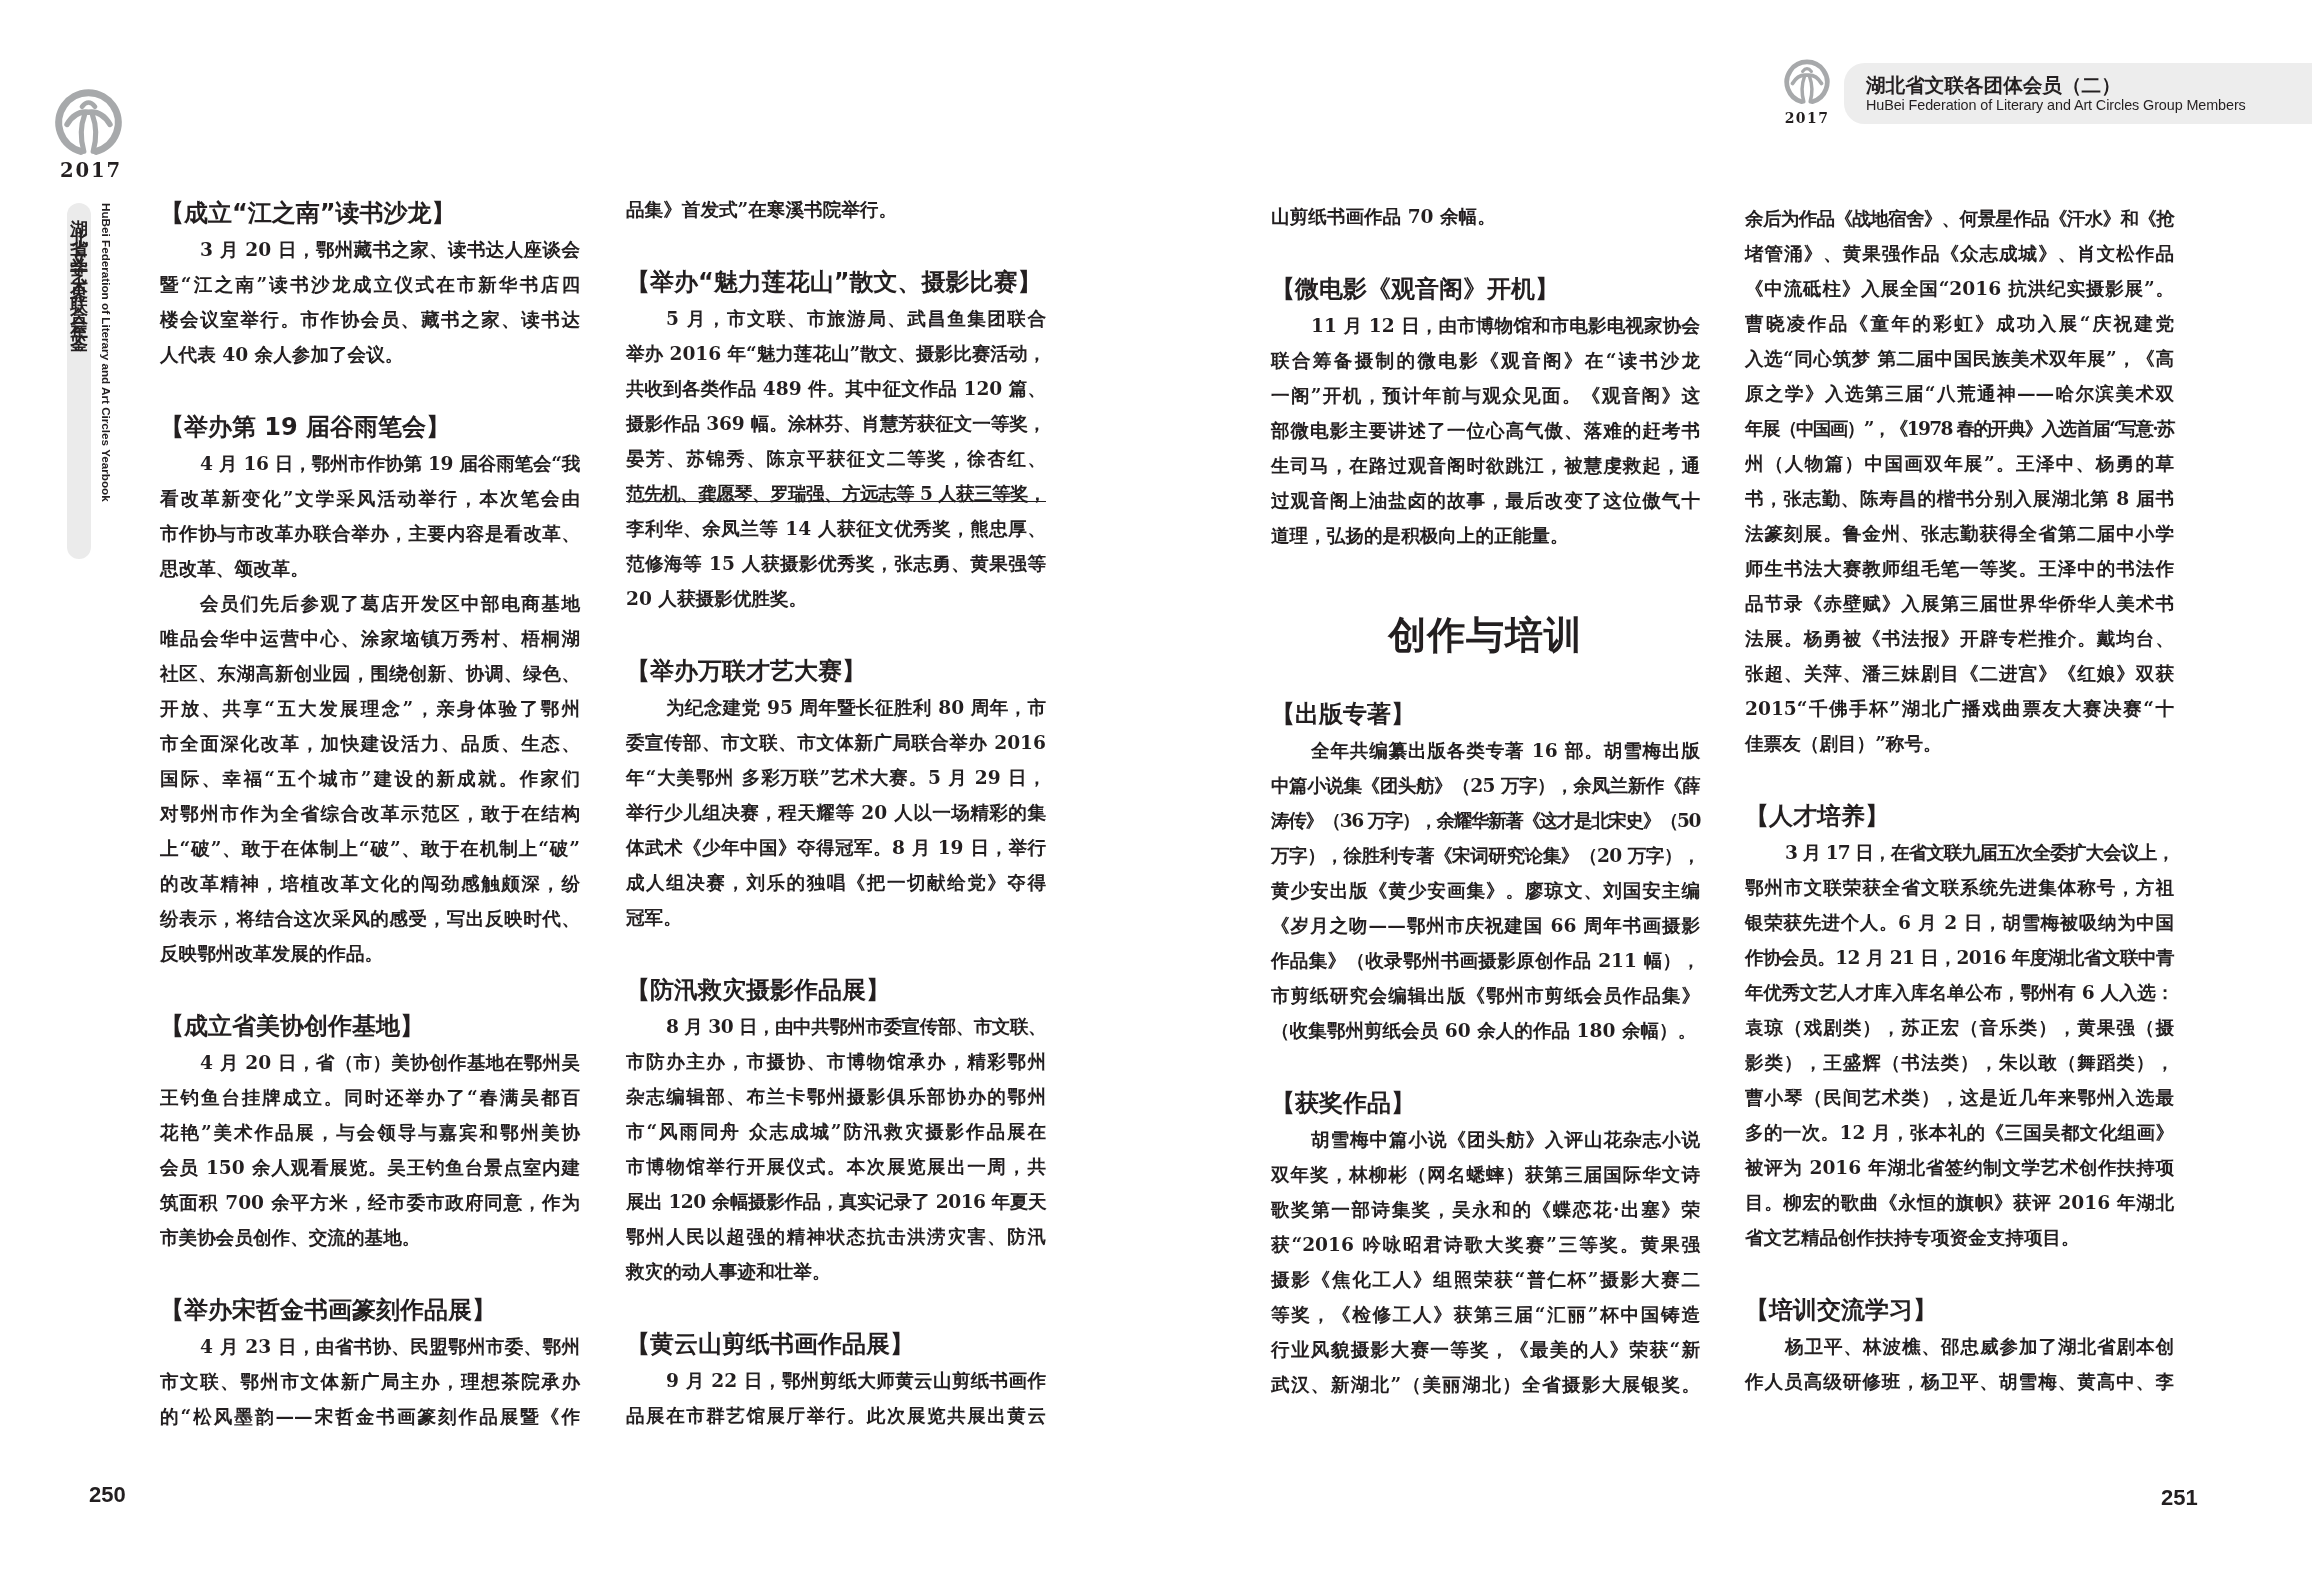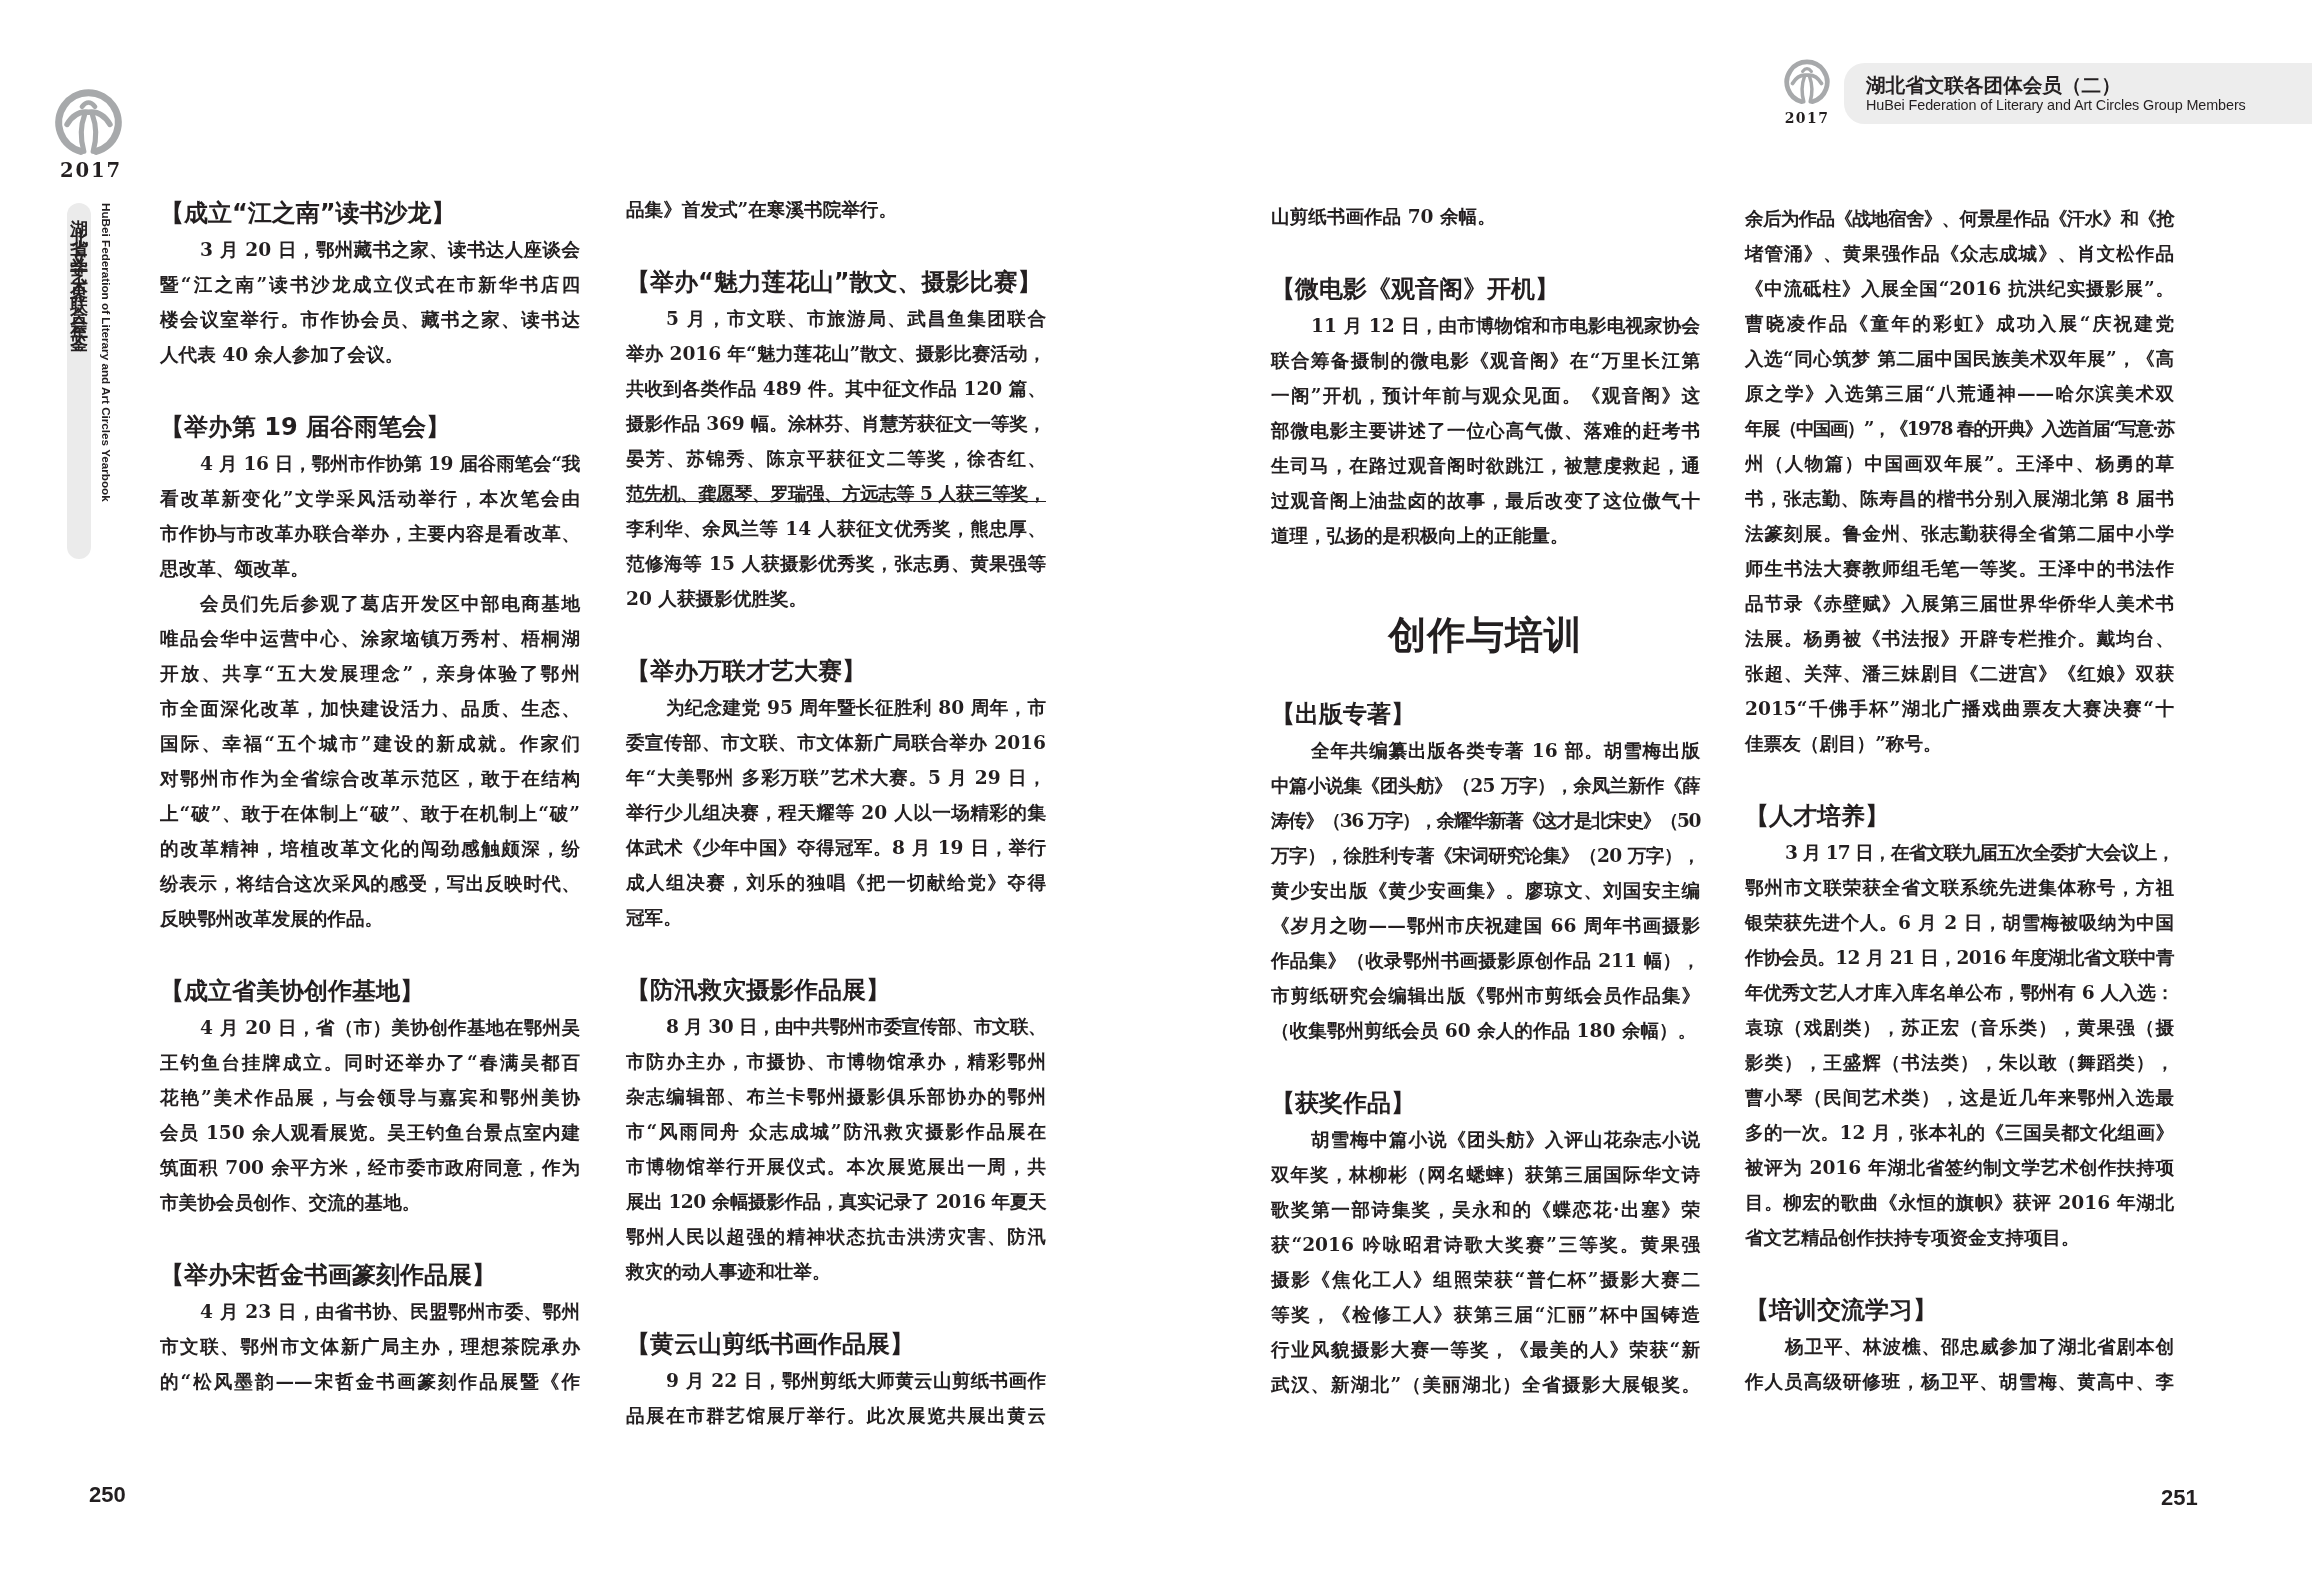--- a/index.html
+++ b/index.html
@@ -98,20 +98,21 @@
       <div class="sec-head">【举办第 19 届谷雨笔会】</div>
       <div class="para">
         <div class="ln indent" style="letter-spacing: -0.4px;">4 月 16 日，鄂州市作协第 19 届谷雨笔会“我</div>
         <div class="ln">看改革新变化”文学采风活动举行，本次笔会由</div>
         <div class="ln">市作协与市改革办联合举办，主要内容是看改革、</div>
         <div class="ln last">思改革、颂改革。</div>
       </div>
       <div class="para">
         <div class="ln indent">会员们先后参观了葛店开发区中部电商基地</div>
         <div class="ln">唯品会华中运营中心、涂家垴镇万秀村、梧桐湖</div>
+        <div class="ln">社区、东湖高新创业园，围绕创新、协调、绿色、</div>
         <div class="ln">开放、共享“五大发展理念”，亲身体验了鄂州</div>
         <div class="ln">市全面深化改革，加快建设活力、品质、生态、</div>
         <div class="ln">国际、幸福“五个城市”建设的新成就。作家们</div>
         <div class="ln">对鄂州市作为全省综合改革示范区，敢于在结构</div>
         <div class="ln">上“破”、敢于在体制上“破”、敢于在机制上“破”</div>
         <div class="ln">的改革精神，培植改革文化的闯劲感触颇深，纷</div>
         <div class="ln">纷表示，将结合这次采风的感受，写出反映时代、</div>
         <div class="ln last">反映鄂州改革发展的作品。</div>
       </div>
       <div class="sec-head">【成立省美协创作基地】</div>
@@ -173,21 +174,21 @@
         <div class="ln">品展在市群艺馆展厅举行。此次展览共展出黄云</div>
       </div>
     </div>
   <div class="col col-2">
       <div class="para">
         <div class="ln last">山剪纸书画作品 70 余幅。</div>
       </div>
       <div class="sec-head">【微电影《观音阁》开机】</div>
       <div class="para">
         <div class="ln indent">11 月 12 日，由市博物馆和市电影电视家协会</div>
-        <div class="ln">联合筹备摄制的微电影《观音阁》在“万里长江第</div>
+        <div class="ln">联合筹备摄制的微电影《观音阁》在“读书沙龙</div>
         <div class="ln">一阁”开机，预计年前与观众见面。《观音阁》这</div>
         <div class="ln">部微电影主要讲述了一位心高气傲、落难的赶考书</div>
         <div class="ln">生司马，在路过观音阁时欲跳江，被慧虔救起，通</div>
         <div class="ln">过观音阁上油盐卤的故事，最后改变了这位傲气十</div>
         <div class="ln last">道理，弘扬的是积极向上的正能量。</div>
       </div>
       <div class="sec-title">创作与培训</div>
       <div class="sec-head">【出版专著】</div>
       <div class="para">
         <div class="ln indent">全年共编纂出版各类专著 16 部。胡雪梅出版</div>

